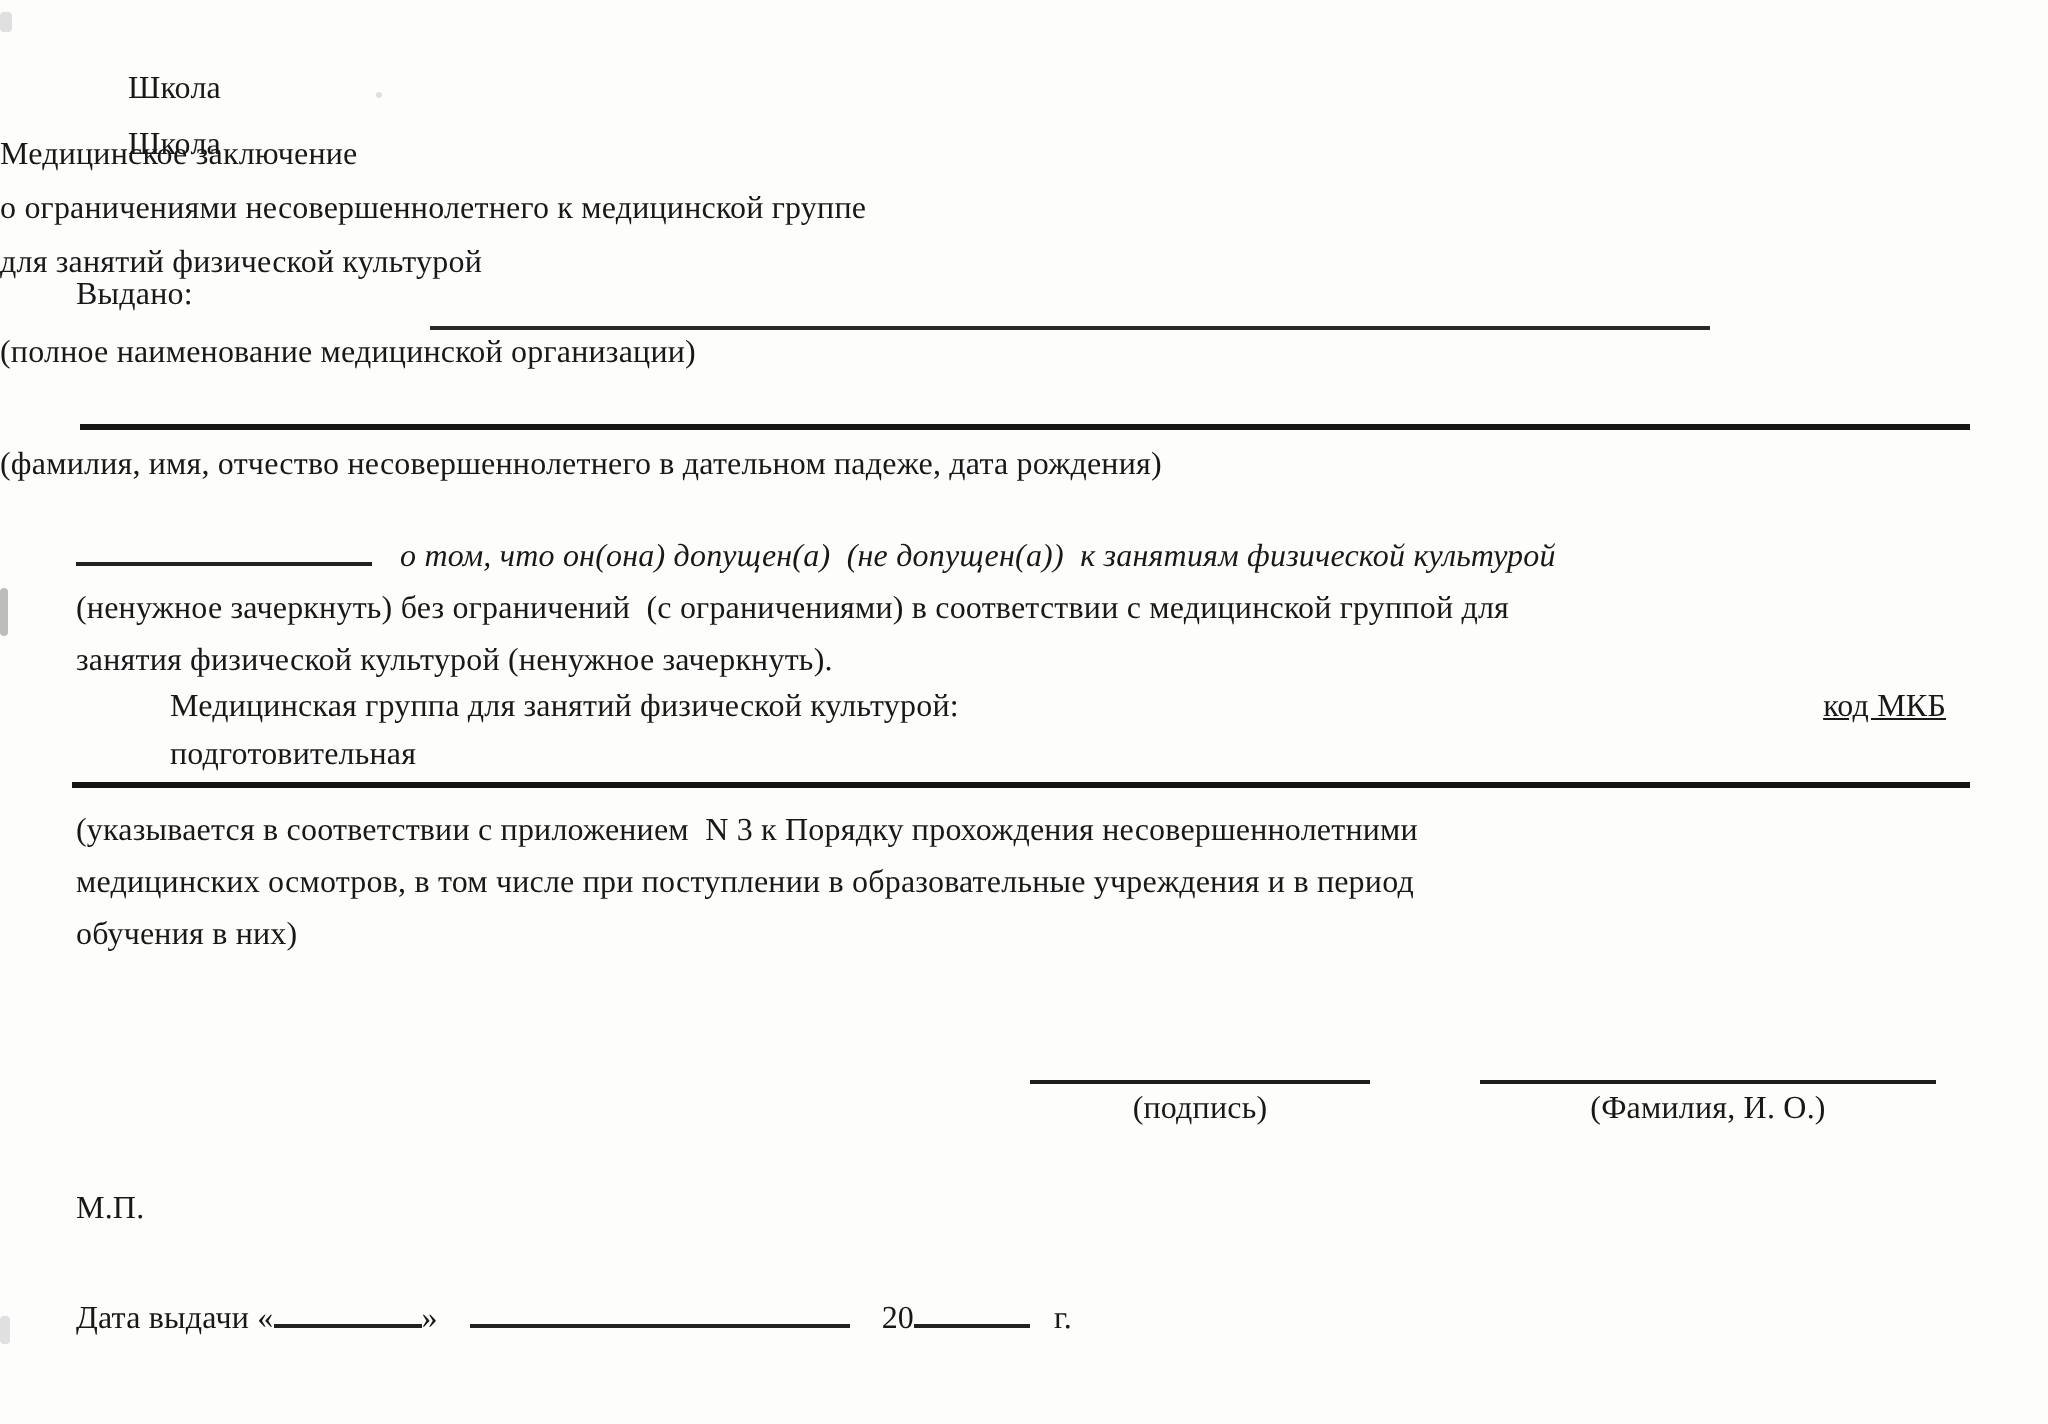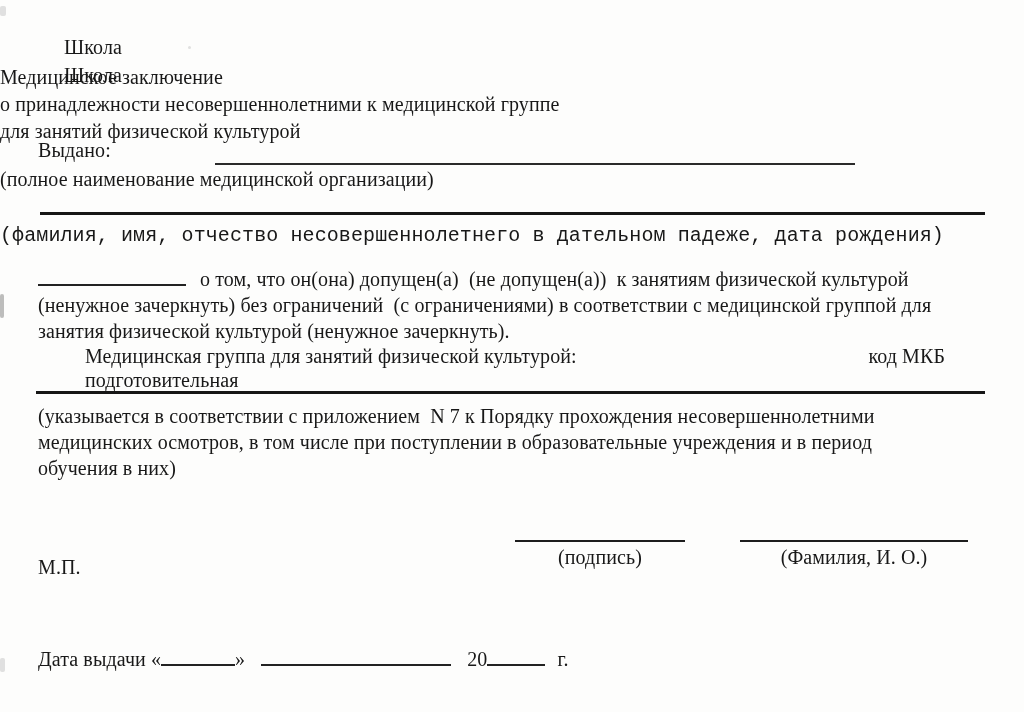--- a/index.html
+++ b/index.html
@@ -1,20 +1,20 @@
 <!DOCTYPE html>
 <html><head>
 <meta charset="utf-8">
 <style>
   html,body { margin:0; padding:0; background:#e8e8e8; }
   .page {
     position:relative; width:1024px; height:712px; margin:0 auto;
     background:#fdfdfc; overflow:hidden;
     font-family:"Liberation Serif","DejaVu Serif",serif;
-    font-size:20px; color:#181818; letter-spacing:.1px;
+    font-size:16px; color:#181818; letter-spacing:.1px;
   }
   .abs { position:absolute; }
   .centered { left:0; right:0; }
   .pre { white-space:pre-wrap; }
   .blank { display:inline-block; border-bottom:2px solid #222; height:14px; vertical-align:baseline; }
   .rule-thick { position:absolute; height:3px; background:#161616; }
   .fill-line { position:absolute; border-bottom:2px solid #2a2a2a; height:16px; }
   .sig-col { position:absolute; top:524px; }
   .sig-line { border-bottom:2px solid #1d1d1d; height:16px; }
   .sig-caption { text-align:center; padding-top:4px; }
@@ -28,62 +28,62 @@
 </head>
 <body>
 
 <div class="page">
 
   <div class="abs" style="left:64px; top:36px;">Школа</div>
   <div class="abs" style="left:64px; top:64px;">Школа</div>
 
   <div class="abs centered title-block" style="top:64px;">
     <div>Медицинское заключение</div>
-    <div>о принадлежности несовершеннолетними к медицинской группе</div>
+    <div>о ограничениями несовершеннолетнего к медицинской группе</div>
     <div>для занятий физической культурой</div>
   </div>
 
   <div class="abs" style="left:38px; top:139px;">Выдано:</div>
   <div class="fill-line" style="left:215px; top:147px; width:640px;"></div>
   <div class="abs centered" style="top:168px;">(полное наименование медицинской организации)</div>
 
   <div class="rule-thick" style="left:40px; top:212px; width:945px;"></div>
-  <div class="abs centered" style="top:224px;font-family:Liberation Mono, monospace;">(фамилия, имя, отчество несовершеннолетнего в дательном падеже, дата рождения)</div>
+  <div class="abs centered" style="top:224px;">(фамилия, имя, отчество несовершеннолетнего в дательном падеже, дата рождения)</div>
 
   <div class="abs line26" style="left:38px; top:266px; width:950px;">
     <div>
-      <span class="blank" style="width:148px;"></span><span class="pre" style="padding-left:14px;">о том, что он(она) допущен(а)  (не допущен(а))  к занятиям физической культурой</span>
+      <span class="blank" style="width:148px;"></span><span class="pre" style="padding-left:14px;font-style:italic;">о том, что он(она) допущен(а)  (не допущен(а))  к занятиям физической культурой</span>
     </div>
     <div class="pre">(ненужное зачеркнуть) без ограничений  (с ограничениями) в соответствии с медицинской группой для</div>
     <div class="pre">занятия физической культурой (ненужное зачеркнуть).</div>
   </div>
 
   <div class="abs group-row" style="left:38px; top:345px; width:947px;">
     <span style="padding-left:47px;">Медицинская группа для занятий физической культурой:</span>
-    <span style="margin-right:40px;">код МКБ</span>
+    <span style="margin-right:12px;text-decoration:underline;">код МКБ</span>
   </div>
   <div class="abs bold" style="left:85px; top:369px;">подготовительная</div>
 
   <div class="rule-thick" style="left:36px; top:391px; width:949px;"></div>
   <div class="abs line26" style="left:38px; top:403px; width:950px;">
-    <div class="pre">(указывается в соответствии с приложением  N 7 к Порядку прохождения несовершеннолетними</div>
+    <div class="pre">(указывается в соответствии с приложением  N 3 к Порядку прохождения несовершеннолетними</div>
     <div class="pre">медицинских осмотров, в том числе при поступлении в образовательные учреждения и в период</div>
     <div class="pre">обучения в них)</div>
   </div>
 
   <div class="sig-col" style="left:740px; width:228px;">
     <div class="sig-line"></div>
     <div class="sig-caption">(Фамилия, И. О.)</div>
   </div>
   <div class="sig-col" style="left:515px; width:170px;">
     <div class="sig-line"></div>
     <div class="sig-caption">(подпись)</div>
   </div>
 
-  <div class="abs" style="left:38px; top:556px;font-family:Liberation Serif, serif;">М.П.</div>
+  <div class="abs" style="left:38px; top:596px;font-family:Liberation Serif, serif;">М.П.</div>
 
   <div class="abs" style="left:38px; top:648px;">
     <span>Дата выдачи «</span><span class="blank" style="width:74px;"></span><span>»</span><span class="blank" style="width:190px; margin-left:16px;"></span><span style="margin-left:16px;">20</span><span class="blank" style="width:58px;"></span><span style="margin-left:12px;">г.</span>
   </div>
 
   <div class="artifact" style="left:0; top:294px; width:4px; height:24px;"></div>
   <div class="artifact soft" style="left:0; top:6px; width:6px; height:10px;"></div>
   <div class="artifact soft" style="left:0; top:658px; width:5px; height:14px;"></div>
   <div class="artifact soft" style="left:188px; top:46px; width:3px; height:3px;"></div>
 

